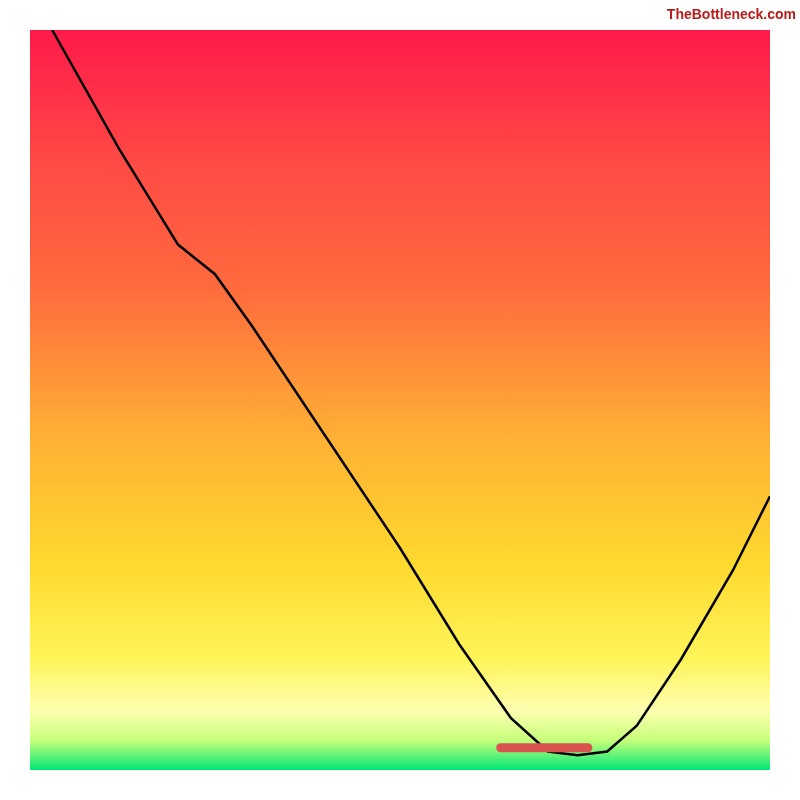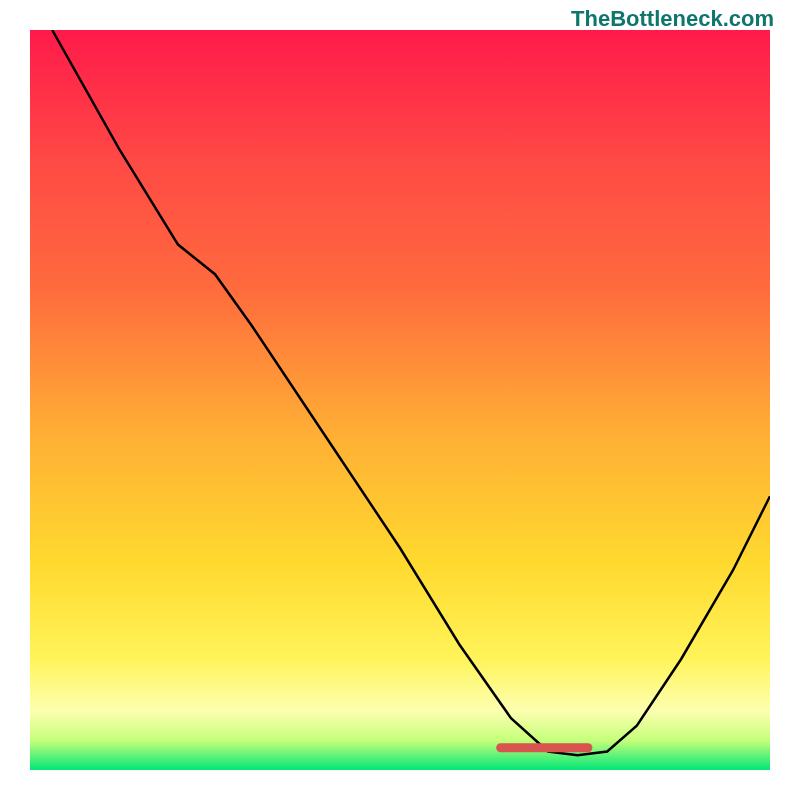--- a/index.html
+++ b/index.html
@@ -7,24 +7,24 @@
     padding: 0;
     width: 800px;
     height: 800px;
     font-family: Arial, sans-serif;
     position: relative;
     background: white;
   }
   .watermark {
     position: absolute;
     top: 6px;
-    right: 26px;
-    font-size: 22px;
+    right: 4px;
+    font-size: 14px;
     font-weight: bold;
-    color: #0f766e;
+    color: #b91c1c;
     z-index: 10;
   }
   .chart-container {
     position: absolute;
     top: 30px;
     left: 30px;
     width: 740px;
     height: 740px;
     background: white;
   }

